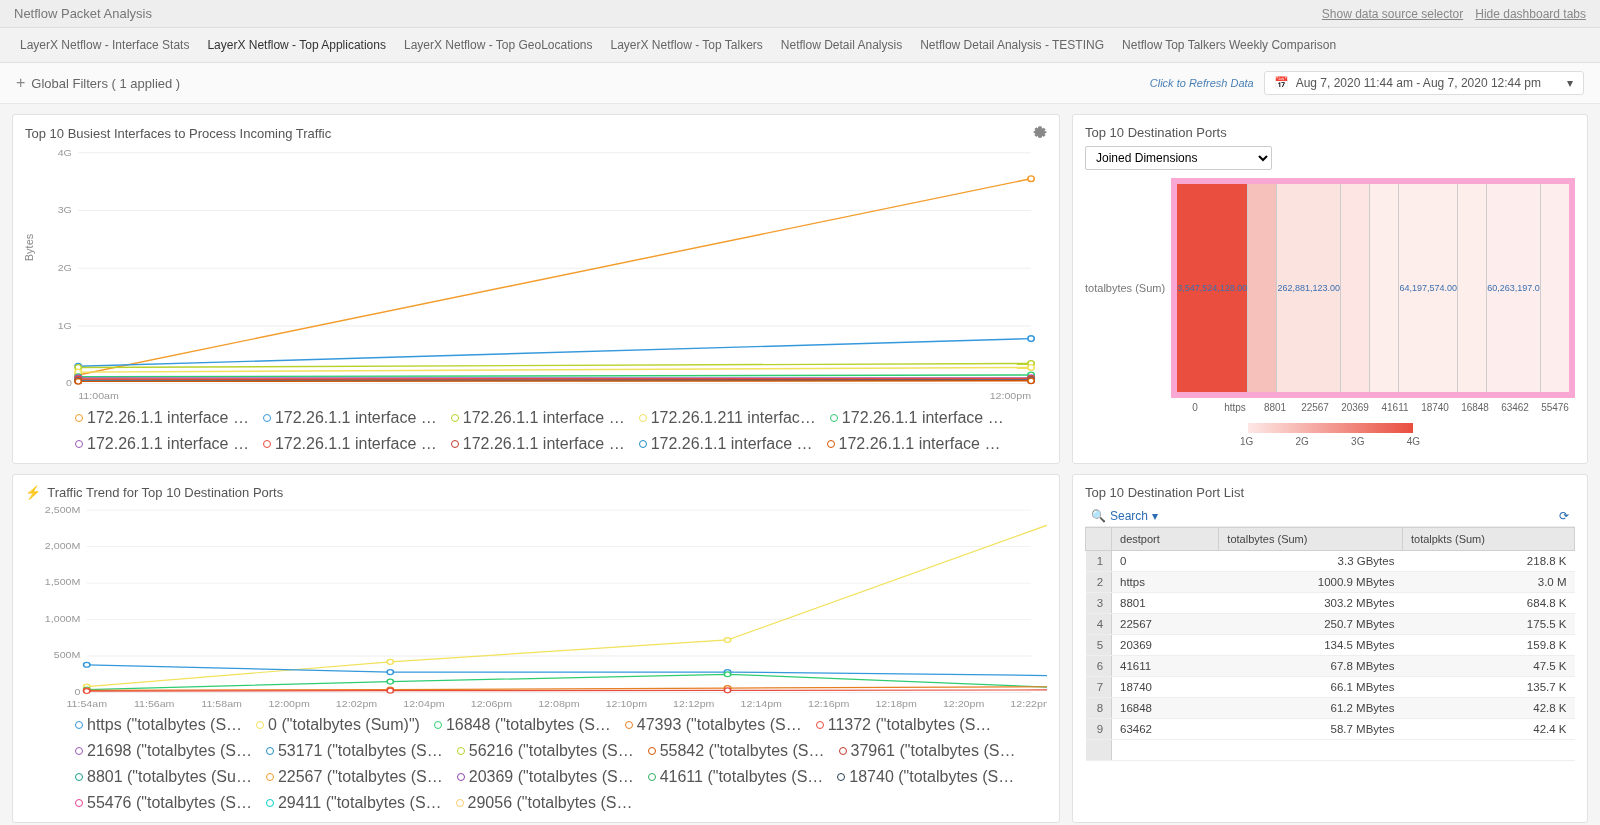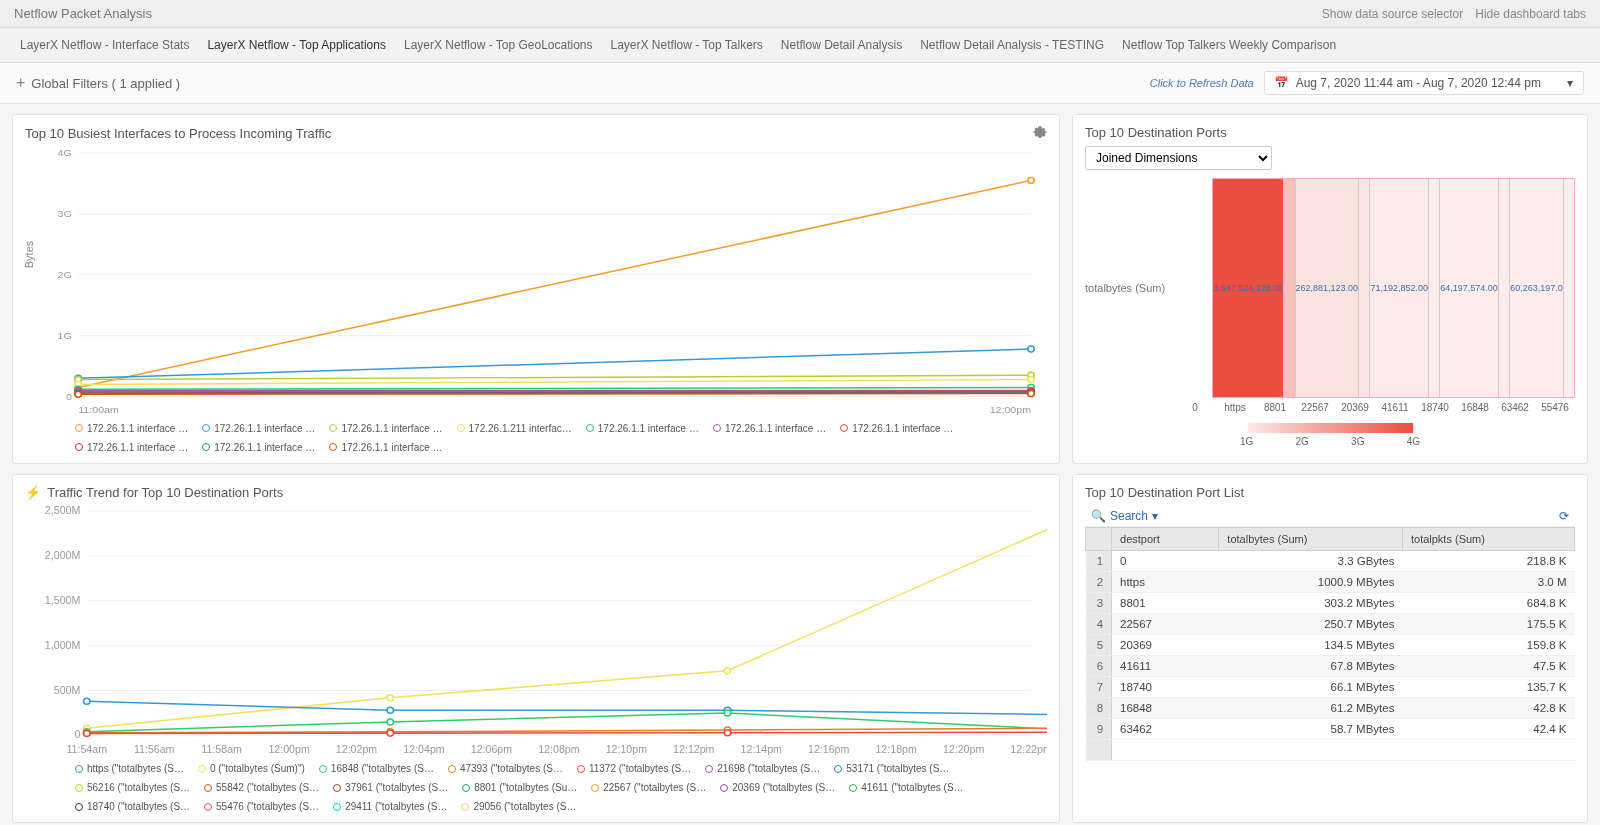--- a/index.html
+++ b/index.html
@@ -1,19 +1,19 @@
 <!DOCTYPE html>
 <html><head>
 <meta charset="utf-8">
 <style>
 * { box-sizing: border-box; margin: 0; padding: 0; }
 body { font-family: -apple-system, "Helvetica Neue", Arial, sans-serif; font-size: 12px; color: #444; background: #f5f5f5; overflow: hidden; }
 .topbar { display:flex; justify-content:space-between; align-items:center; padding:6px 14px; background:#eee; border-bottom:1px solid #ddd; }
 .topbar-title { color:#777; font-size:13px; }
-.topbar-actions { color:#888; font-size:12px; display:flex; gap:12px;}
+.topbar-actions { color:#888; font-size:12px; display:flex; gap:12px;text-decoration:underline;}
 .tabs-row { display:flex; gap:18px; padding:6px 20px; background:#f2f2f2; border-bottom:1px solid #e0e0e0; font-size:12px;}
 .tab { color:#666; cursor:pointer; padding:4px 0;}
 .tab.active { color:#333; font-weight:500;}
 .filters-row { display:flex; justify-content:space-between; align-items:center; padding:8px 16px; background:#fafafa; border-bottom:1px solid #e8e8e8;}
 .filters-left { display:flex; align-items:center; gap:6px; color:#666; font-size:13px;}
 .plus { font-size:16px; color:#888;}
 .filters-right { display:flex; align-items:center; gap:10px;}
 .refresh-link { color:#4a7fb5; font-style:italic; font-size:11px; cursor:pointer;}
 .date-range { border:1px solid #ddd; background:#fff; padding:4px 10px; border-radius:3px; display:flex; align-items:center; gap:6px; font-size:12px; color:#555; cursor:pointer;}
 .main { display:flex; gap:12px; padding:10px 12px; height: calc(100vh - 96px);}
@@ -21,38 +21,38 @@
 .right-col { flex: 1; display:flex; flex-direction:column; gap:10px; overflow:hidden;}
 .panel { background:#fff; border:1px solid #e2e2e2; border-radius:3px; padding:10px 12px; position:relative; flex:1; display:flex; flex-direction:column; min-height:0;}
 .panel-header { display:flex; justify-content:space-between; align-items:center; margin-bottom:6px;}
 .panel-title { font-size:13px; color:#555; display:flex; align-items:center; gap:6px;}
 .gear { color:#888; cursor:pointer;}
 .gear svg{width:14px;height:14px;}
 .bolt { color:#888;}
 .chart-area { flex:1; position:relative; min-height:0;}
 .chart-svg { width:100%; height:100%; }
 .y-axis-label { position:absolute; left:-2px; top:50%; transform: rotate(-90deg) translateX(50%); transform-origin:left top; font-size:11px; color:#888;}
-.legend { display:flex; flex-wrap:wrap; gap:8px 14px; padding:6px 30px 0 50px; font-size:10px; color:#555;}
+.legend { display:flex; flex-wrap:wrap; gap:8px 14px; padding:6px 30px 0 50px; font-size:16px; color:#555;}
 .legend-item { display:flex; align-items:center; gap:4px;}
 .legend-marker { width:8px; height:8px; border:1.5px solid; border-radius:50%; background:#fff;}
 select.dim { border:1px solid #ccc; padding:3px 6px; font-size:12px; width:187px; border-radius:2px; background:#fff; cursor:pointer;}
 .heatmap-wrap { flex:1; display:flex; flex-direction:column; min-height:0;}
 .table-container { flex:1; overflow:auto; font-size:11.5px;}
 table { width:100%; border-collapse:collapse;}
 th { background:#e8e8e8; text-align:left; padding:5px 8px; font-weight:500; border:1px solid #d0d0d0; font-size:11px; position:sticky; top:0;}
 td { padding:4px 8px; border-bottom:1px solid #eee;}
 td.num { text-align:right;}
 td.idx { text-align:right; background:#e8e8e8; color:#666; border-right:1px solid #d0d0d0; width:26px;}
 tr.even { background:#f7f7f7;}
 .search-row { display:flex; align-items:center; justify-content:space-between; padding:3px 6px; border-bottom:1px solid #eee;}
 .search-link { color:#2a6db5; display:flex; align-items:center; gap:4px; cursor:pointer; font-size:12px;}
 .refresh-small { color:#2a6db5; cursor:pointer;}
 .hm-row { display:flex; align-items:center; gap:0; height:220px;}
 .hm-left-label { font-size:11px; color:#777; padding-right:6px; white-space:nowrap;}
-.hm-cells { flex:1; display:flex; height:100%; border:1px solid #f9a8d4;margin-left:41px;}
+.hm-cells { flex:1; display:flex; height:100%; border:6px solid #f9a8d4;}
 .hm-cell { flex:1; border-right:1px solid #ccc; display:flex; align-items:center; justify-content:center; position:relative;}
 .hm-cell:last-child{border-right:none;}
 .hm-val { font-size:9px; color:#3a6fb0; white-space:nowrap; overflow:hidden;}
 .hm-xlabels { display:flex; margin-left:90px;}
 .hm-xlabels span { flex:1; text-align:center; font-size:10px; color:#666; padding-top:4px;}
 .hm-scale { display:flex; flex-direction:column; align-items:center; margin-top:10px;}
 .hm-grad { width:165px; height:10px; background:linear-gradient(to right,#fde8e6,#e94e3e);}
 .hm-ticks { display:flex; width:180px; justify-content:space-between; font-size:10px; color:#666; margin-top:3px;}
 .tick-text{font-size:10px; fill:#999;}
 .grid-line{stroke:#eee;stroke-width:1;}
@@ -353,23 +353,20 @@
           <div class="hm-left-label">totalbytes (Sum)</div>
           <div class="hm-cells" id="hm-cells">
               <div class="hm-cell" style="background: rgb(233, 78, 62);">
                 <span class="hm-val">3,547,524,128.00</span>
               </div>
               <div class="hm-cell" style="background: rgba(233, 78, 62, 0.353);"></div>
               <div class="hm-cell" style="background: rgba(233, 78, 62, 0.16);">
                 <span class="hm-val">262,881,123.00</span>
               </div>
               <div class="hm-cell" style="background: rgba(233, 78, 62, 0.15);"></div>
-              <div class="hm-cell" style="background: rgba(233, 78, 62, 0.118);">
-                <span class="hm-val">71,192,852.00</span>
-              </div>
               <div class="hm-cell" style="background: rgba(233, 78, 62, 0.098);"></div>
               <div class="hm-cell" style="background: rgba(233, 78, 62, 0.098);">
                 <span class="hm-val">64,197,574.00</span>
               </div>
               <div class="hm-cell" style="background: rgba(233, 78, 62, 0.098);"></div>
               <div class="hm-cell" style="background: rgba(233, 78, 62, 0.094);">
                 <span class="hm-val">60,263,197.0</span>
               </div>
               <div class="hm-cell" style="background: rgba(233, 78, 62, 0.094);"></div>
             </div>

